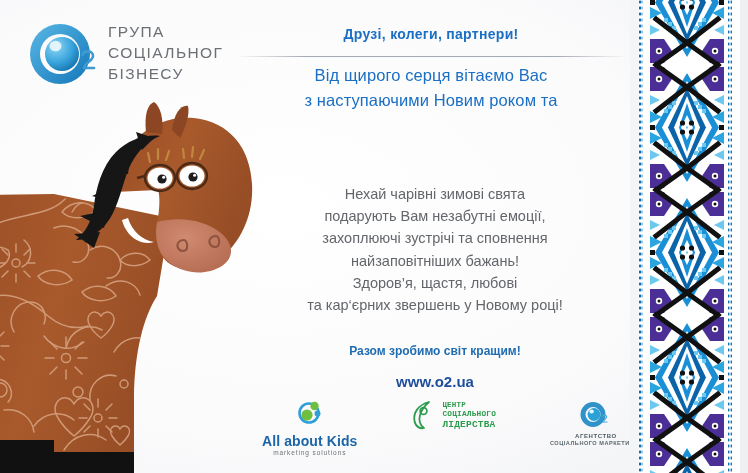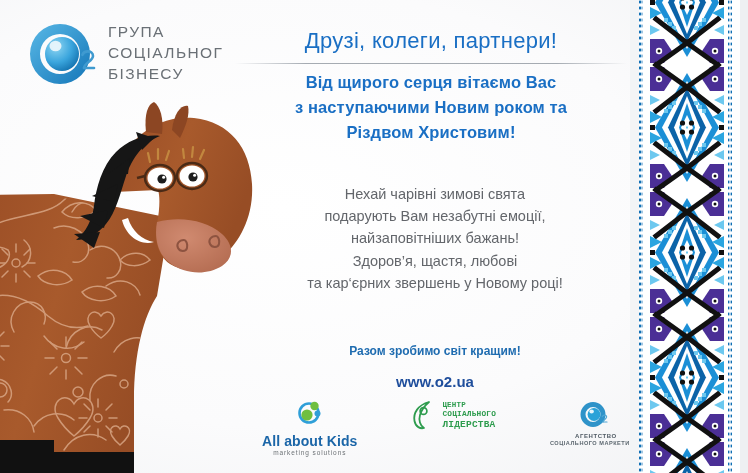--- a/index.html
+++ b/index.html
@@ -14,30 +14,29 @@
       radial-gradient(ellipse 900px 520px at 38% 44%, #ffffff 0%, #fbfbfc 42%, #f1f2f4 72%, #e6e8ea 100%);
   }
   
   #logo{position:absolute;left:22px;top:16px;width:200px;height:72px;}
   #logo svg{display:block;}
   
   #headline-block{
     position:absolute;left:232px;top:20px;width:398px;text-align:center;
   }
   .hl1{
-    font-size:22px;font-weight:normal;color:#1a6fc4;letter-spacing:.3px;
+    font-size:14px;font-weight:bold;color:#1a6fc4;letter-spacing:.3px;
     line-height:28px;
-    margin-top:7px;
   }
   .divider{
     height:1px;margin:8px auto 6px auto;width:392px;
     background:linear-gradient(to right,rgba(180,186,192,0) 0%,rgba(150,157,165,.85) 18%,rgba(150,157,165,.85) 82%,rgba(180,186,192,0) 100%);
   }
   .hl2{
-    font-size:16.5px;font-weight:bold;color:#1a6fc4;line-height:25px;
+    font-size:16.5px;font-weight:normal;color:#1a6fc4;line-height:25px;
     letter-spacing:.1px;
   }
   
   #body-block{
     position:absolute;left:240px;top:183px;width:390px;text-align:center;
     color:#63666b;font-size:14.5px;line-height:22.2px;
   }
   
   #closing-block{
     position:absolute;left:240px;top:340px;width:390px;text-align:center;
@@ -102,26 +101,26 @@
       <text x="86" y="42" font-family="Liberation Sans, sans-serif" font-size="15.5" fill="#6a7076" letter-spacing="1.4">СОЦІАЛЬНОГО</text>
       <text x="86" y="63" font-family="Liberation Sans, sans-serif" font-size="15.5" fill="#6a7076" letter-spacing="1.4">БІЗНЕСУ</text>
     </svg>
   </div>
 
   <div id="headline-block">
     <div class="hl1">Друзі, колеги, партнери!</div>
     <div class="divider"></div>
     <div class="hl2">Від щирого серця вітаємо Вас</div>
     <div class="hl2">з наступаючими Новим роком та</div>
-    <div class="hl2">Різдвом Христовим!</div>
   </div>
 
   <div id="body-block">
     <div>Нехай чарівні зимові свята</div>
     <div>подарують Вам незабутні емоції,</div>
+    <div>захоплюючі зустрічі та сповнення</div>
     <div>найзаповітніших бажань!</div>
     <div>Здоров’я, щастя, любові</div>
     <div>та кар‘єрних звершень у Новому році!</div>
   </div>
 
   <div id="closing-block">
     <div class="tagline">Разом зробимо світ кращим!</div>
     <div class="url">www.o2.ua</div>
   </div>
 

